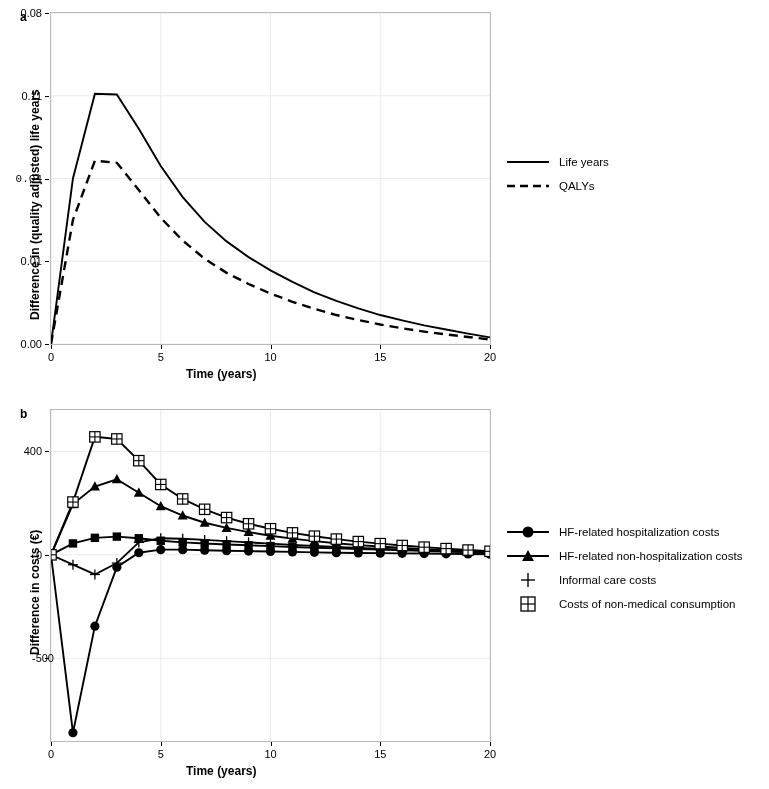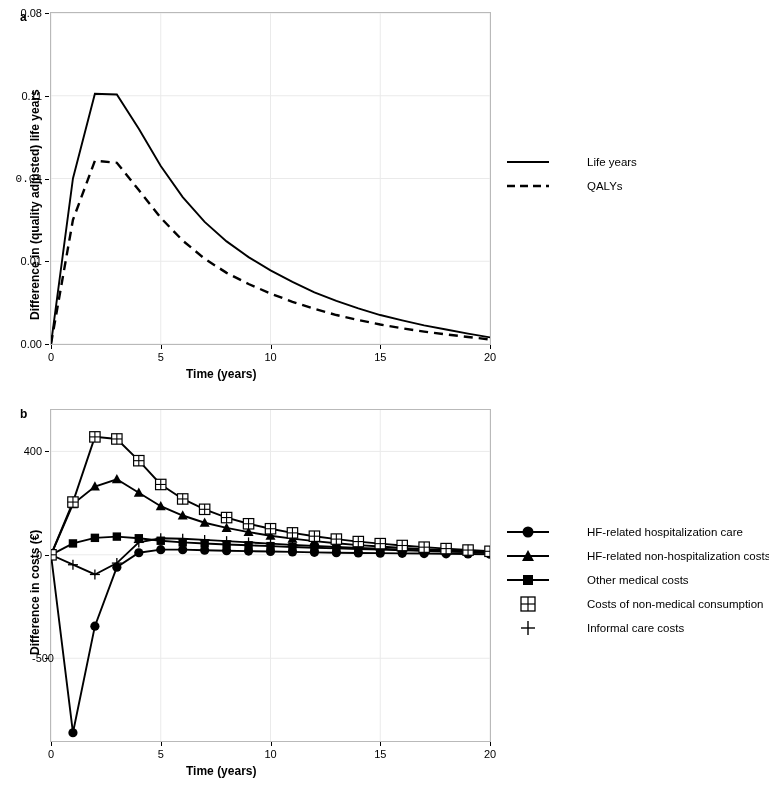--- a/index.html
+++ b/index.html
@@ -74,21 +74,21 @@
     align-items: center;
     height: 24px;
   }
   .legend-key {
     width: 46px;
     height: 20px;
     margin-right: 8px;
     position: relative;
     flex: 0 0 auto;
   }
-  .legend-label { white-space: nowrap; color: #000; margin-left: 28px; }
+  .legend-label { white-space: nowrap; color: #000; }
 
   svg { display: block; }
 </style>
 </head>
 <body>
 
 <div class="panel" id="panel-a">
 
   <div class="panel-letter" style="left:20px; top:10px;">a</div>
 
@@ -354,58 +354,49 @@
   <div class="axis-title y" style="left:28px; top:260px;">Difference in costs (€)</div>
 
   <div class="legend" style="left:505px; top:125px;">
     <div class="legend-row">
       <span class="legend-key">
         <svg width="46" height="20">
             <line x1="2" y1="10" x2="44" y2="10" stroke="#000" stroke-width="2"></line>
             <circle cx="23" cy="10" r="5.5" fill="#000"></circle>
           </svg>
       </span>
-      <span class="legend-label">HF-related hospitalization care</span>
+      <span class="legend-label">HF-related hospitalization costs</span>
     </div>
     <div class="legend-row">
       <span class="legend-key">
         <svg width="46" height="20">
             <line x1="2" y1="10" x2="44" y2="10" stroke="#000" stroke-width="2"></line>
             <polygon points="23,4 29,15 17,15" fill="#000"></polygon>
           </svg>
       </span>
       <span class="legend-label">HF-related non-hospitalization costs</span>
     </div>
     <div class="legend-row">
       <span class="legend-key">
         <svg width="46" height="20">
-            <line x1="2" y1="10" x2="44" y2="10" stroke="#000" stroke-width="2"></line>
-            <rect x="18" y="5" width="10" height="10" fill="#000"></rect>
+            <line x1="16" y1="10" x2="30" y2="10" stroke="#000" stroke-width="1.4"></line>
+            <line x1="23" y1="3" x2="23" y2="17" stroke="#000" stroke-width="1.4"></line>
           </svg>
       </span>
-      <span class="legend-label">Other medical costs</span>
+      <span class="legend-label">Informal care costs</span>
     </div>
     <div class="legend-row">
       <span class="legend-key">
         <svg width="46" height="20">
           <rect x="16" y="3" width="14" height="14" fill="#fff" stroke="#000" stroke-width="1.3"></rect>
           <line x1="16" y1="10" x2="30" y2="10" stroke="#000" stroke-width="1.2"></line>
           <line x1="23" y1="3" x2="23" y2="17" stroke="#000" stroke-width="1.2"></line>
         </svg>
       </span>
       <span class="legend-label">Costs of non-medical consumption</span>
-    </div>
-    <div class="legend-row">
-      <span class="legend-key">
-        <svg width="46" height="20">
-            <line x1="16" y1="10" x2="30" y2="10" stroke="#000" stroke-width="1.4"></line>
-            <line x1="23" y1="3" x2="23" y2="17" stroke="#000" stroke-width="1.4"></line>
-          </svg>
-      </span>
-      <span class="legend-label">Informal care costs</span>
     </div>
   </div>
 <div class="tick x" style="left: 51px; top: 347px;"></div>
     <div class="ticklabel x" style="left: 51px; top: 353px;">0</div>
     <div class="tick x" style="left: 160.75px; top: 347px;"></div>
     <div class="ticklabel x" style="left: 160.75px; top: 353px;">5</div>
     <div class="tick x" style="left: 270.5px; top: 347px;"></div>
     <div class="ticklabel x" style="left: 270.5px; top: 353px;">10</div>
     <div class="tick x" style="left: 380.25px; top: 347px;"></div>
     <div class="ticklabel x" style="left: 380.25px; top: 353px;">15</div>

